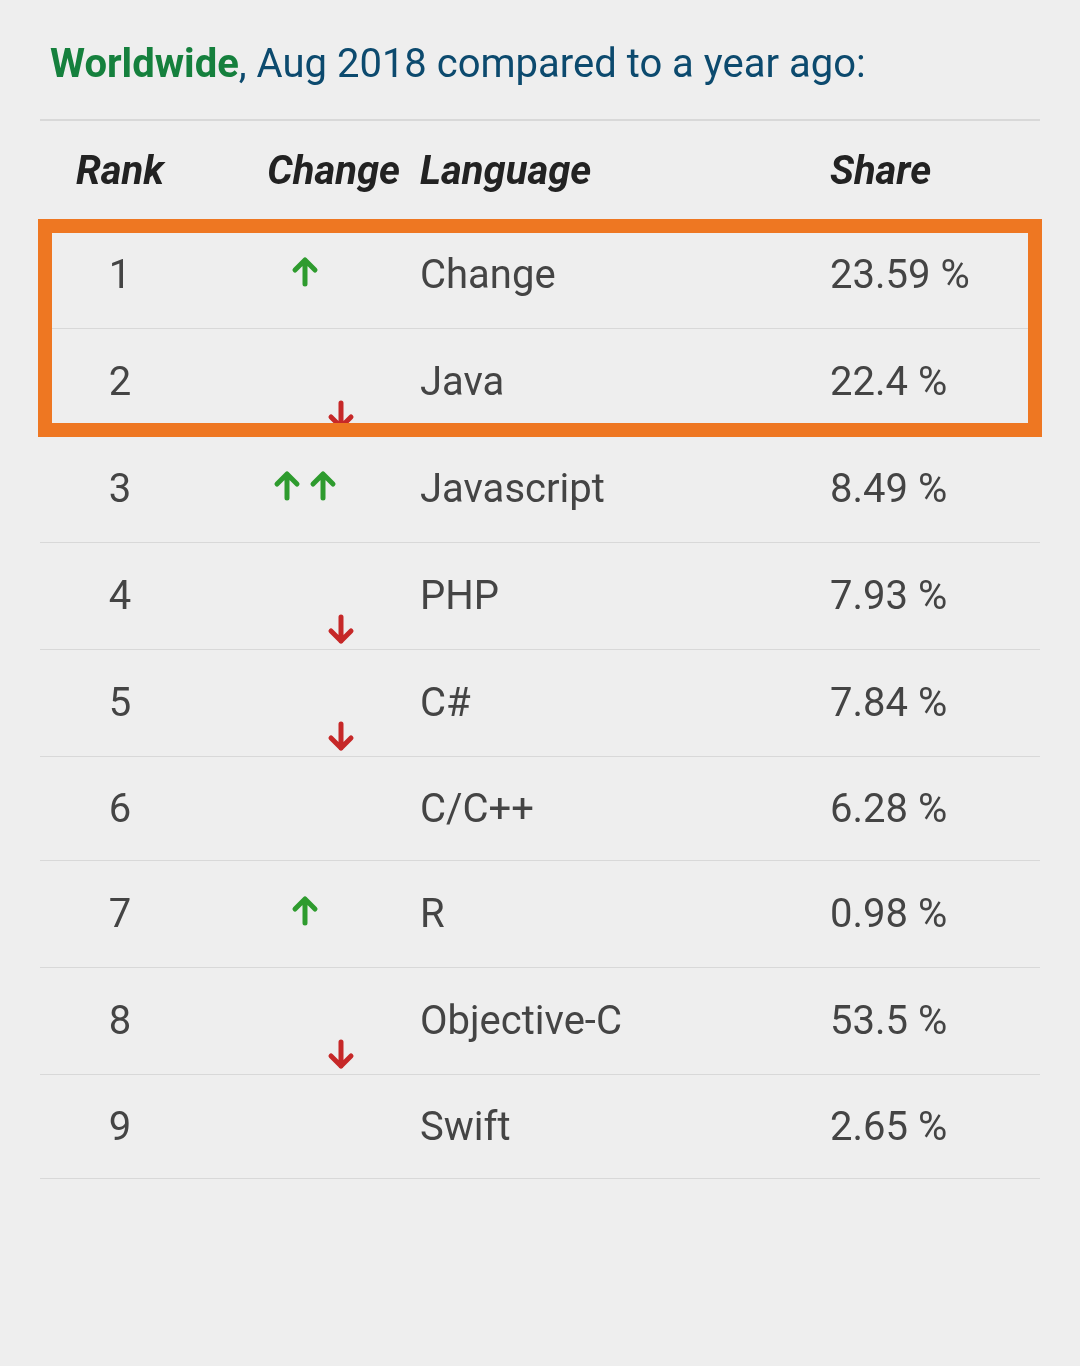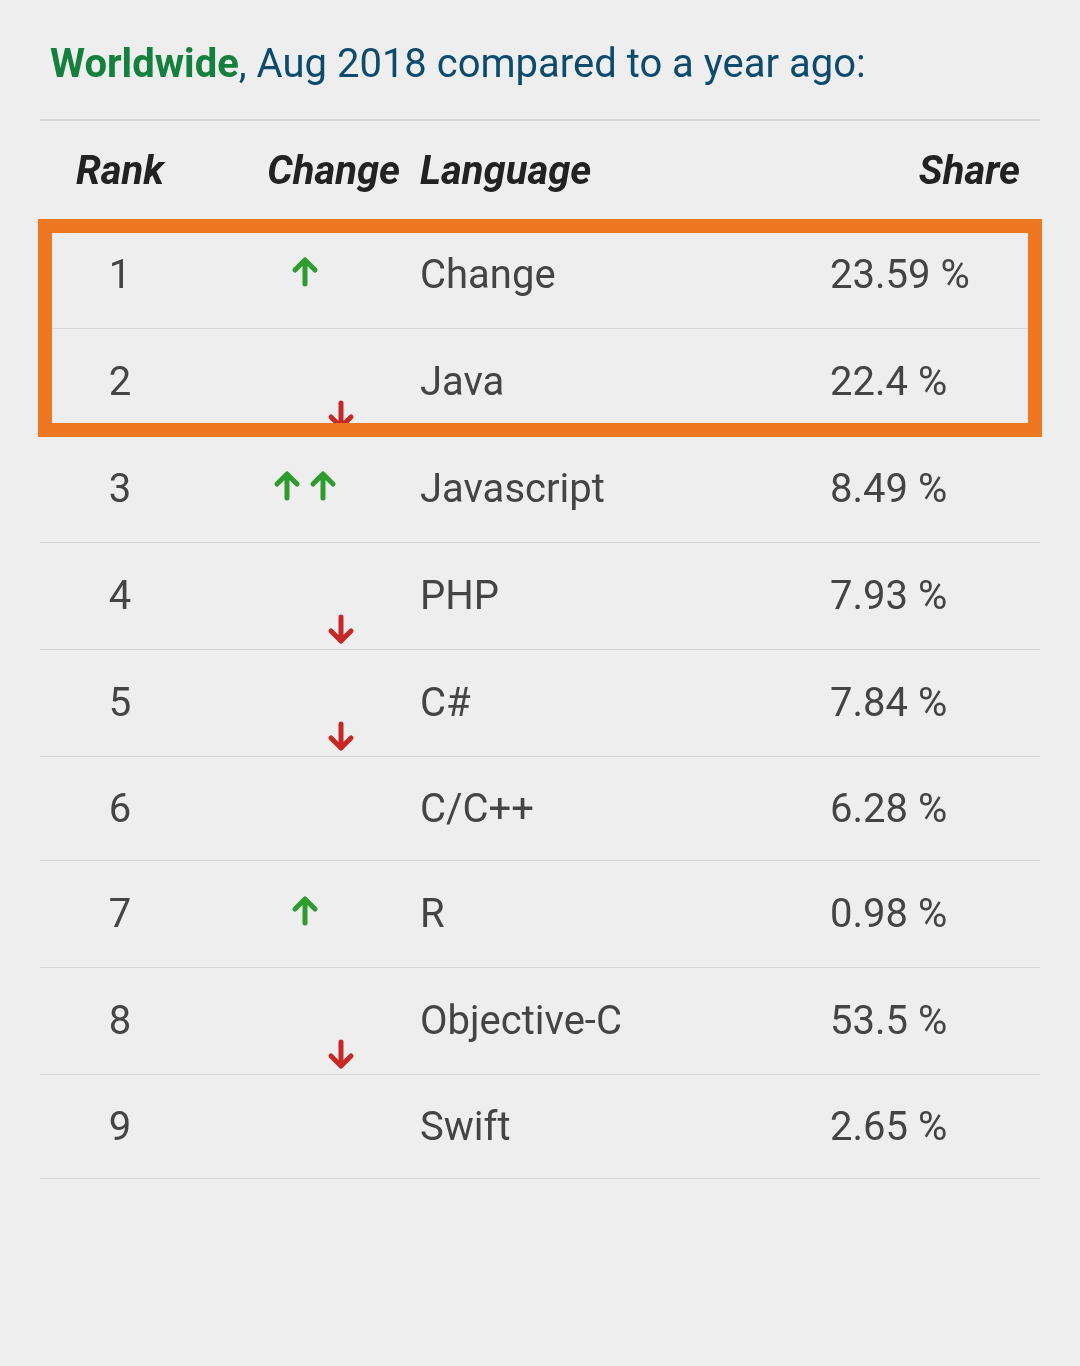--- a/index.html
+++ b/index.html
@@ -40,21 +40,21 @@
   th {
     text-align: left;
     font-size: 40px;
     font-weight: 700;
     color: #222;
     padding: 26px 10px 26px 10px;
   }
   th.col-rank   { width: 160px; text-align: center; }
   th.col-change { width: 210px; text-align: right; padding-left: 0; }
   th.col-lang   { }
-  th.col-share  { width: 220px; text-align: right; padding-right: 20px; }
+  th.col-share  { width: 220px; padding-right: 20px; }
   tbody tr {
     border-bottom: 1px solid #d8d8d8;
   }
   td {
     font-size: 40px;
     font-weight: 400;
     color: #444;
     padding: 28px 10px;
   }
   td.col-rank   { text-align: center; color: #444; }

